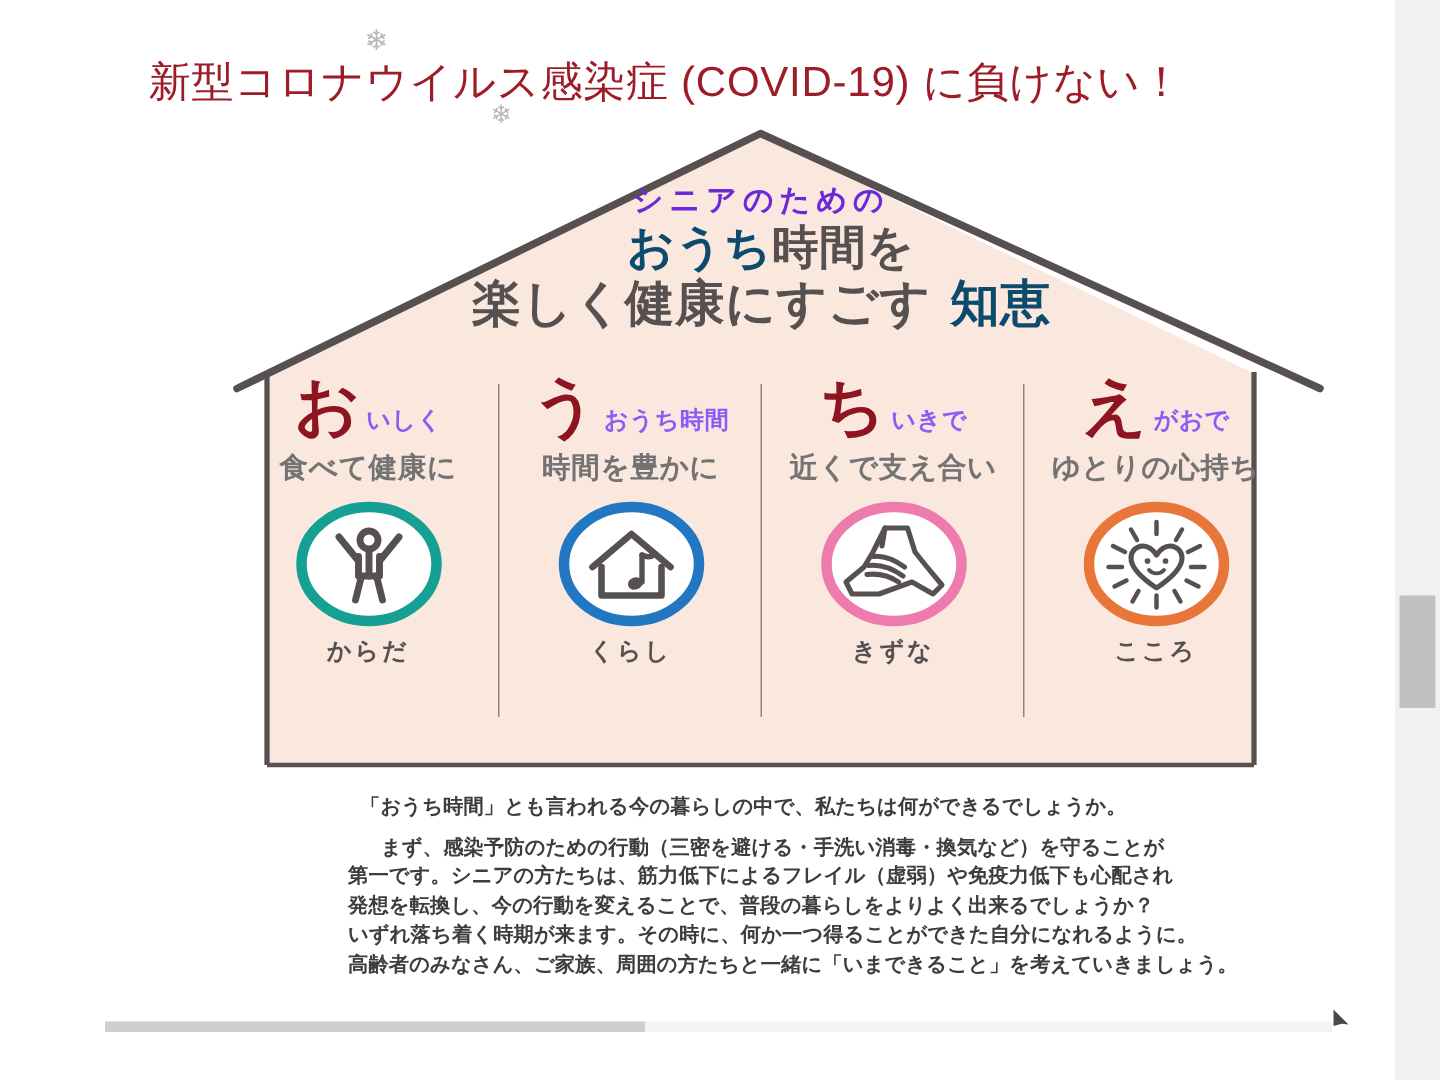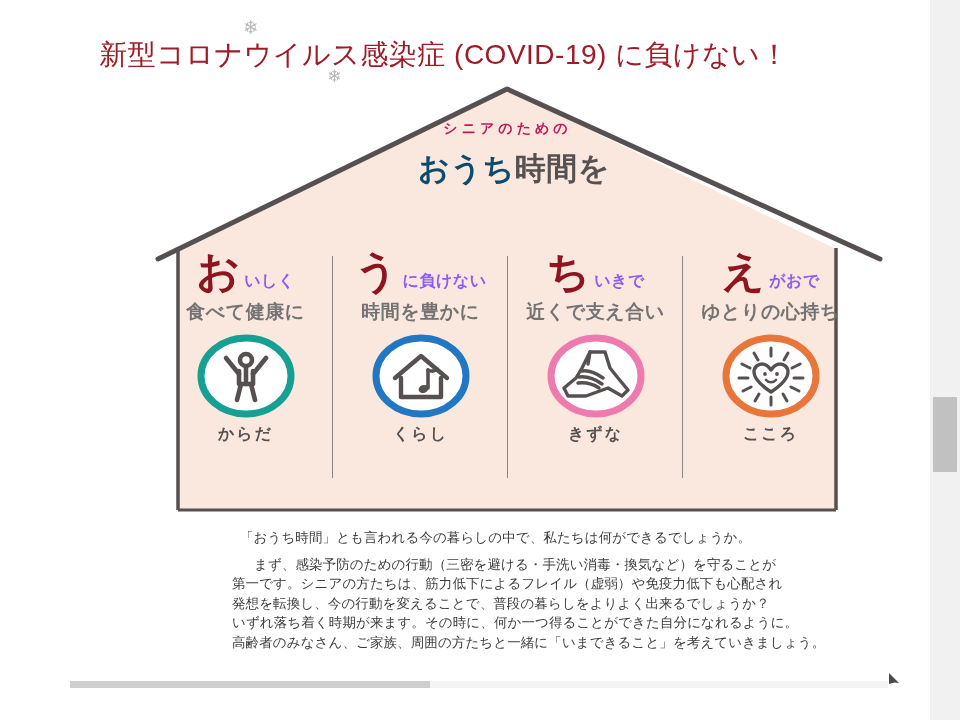--- a/index.html
+++ b/index.html
@@ -76,25 +76,25 @@
 
   
   .roof-text {
     position: absolute;
     left: 0;
     top: 38px;
     width: 775px;
     text-align: center;
   }
   .senior-line {
-    font-size: 14px;
-    font-weight: bold;
-    color: #be185d;
+    font-size: 20px;
+    font-weight: bold;
+    color: #6d28d9;
     letter-spacing: 4px;
-    margin-bottom: 13px;
+    margin-bottom: 0;
     white-space: nowrap;
   }
   .title-line {
     font-size: 31px;
     font-weight: bold;
     line-height: 1.16;
     letter-spacing: 0.5px;
     color: #565150;
     white-space: nowrap;
   }
@@ -171,21 +171,21 @@
 
   
   .body-text {
     position: absolute;
     left: 232px;
     top: 528px;
     width: 600px;
     color: #3d3d3d;
     font-size: 13.5px;
     line-height: 19.5px;
-    font-weight: normal;
+    font-weight: bold;
     letter-spacing: 0.1px;
     white-space: nowrap;
   }
   .body-text p { margin: 0; }
   .body-text p.lead { margin-bottom: 7px; text-indent: 8px; }
   .body-text p.indent { text-indent: 22px; }
 
   
   .vscroll {
     position: absolute;
@@ -251,20 +251,21 @@
         <line x1="716" y1="166" x2="716" y2="428" stroke="#565150" stroke-width="3.5"></line>
 
         <line x1="58" y1="428" x2="716" y2="428" stroke="#565150" stroke-width="3"></line>
       </svg>
 
       <div class="house-inner">
 
         <div class="roof-text">
           <div class="senior-line">シニアのための</div>
           <div class="title-line l1"><span class="accent-red">おうち</span><span>時間を</span></div>
+          <div class="title-line l2"><span>楽しく健康にすごす</span><span class="accent-red">知恵</span></div>
         </div>
 
         <div class="columns">
 
           <div class="col">
             <div class="kana-row">
               <span class="big-kana">お</span>
               <span class="small-kana">いしく</span>
             </div>
             <div class="sub-line">食べて健康に</div>
@@ -281,21 +282,21 @@
                   <path d="M 55 50 L 59 66"></path>
                 </g>
               </svg>
             </div>
             <div class="cat-label">からだ</div>
           </div>
 
           <div class="col">
             <div class="kana-row">
               <span class="big-kana">う</span>
-              <span class="small-kana">に負けない</span>
+              <span class="small-kana">おうち時間</span>
             </div>
             <div class="sub-line">時間を豊かに</div>
             <div class="badge">
               <svg width="100" height="84" viewBox="0 0 100 84">
                 <ellipse cx="50" cy="42" rx="45" ry="38" fill="#ffffff" stroke="#2277C2" stroke-width="7"></ellipse>
                 <g fill="none" stroke="#565150" stroke-width="4.4" stroke-linecap="round" stroke-linejoin="round">
                   <path d="M 24 44 L 50 22 L 76 44"></path>
                   <path d="M 30 44 L 30 63 L 70 63 L 70 44"></path>
                 </g>
                 <g fill="none" stroke="#565150" stroke-width="3.6" stroke-linecap="round">

